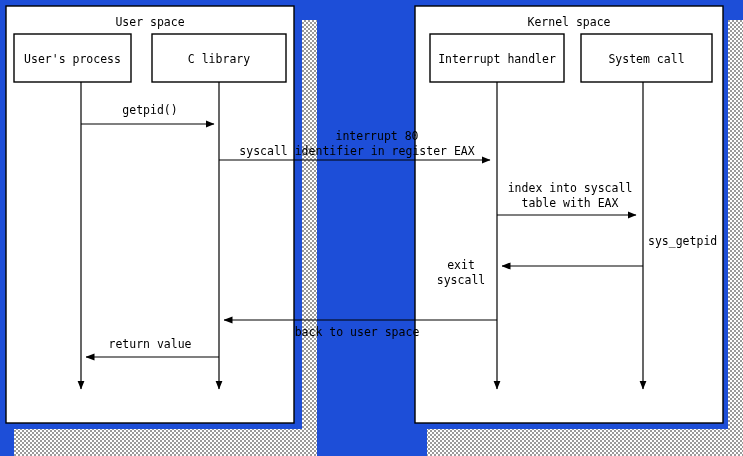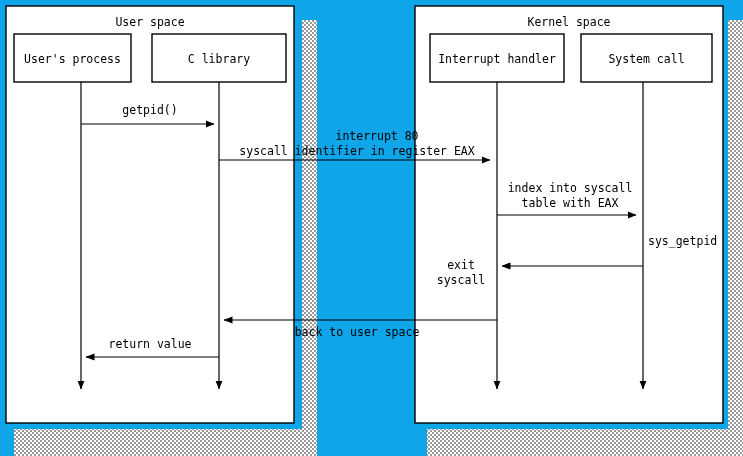--- a/index.html
+++ b/index.html
@@ -7,21 +7,21 @@
     padding: 0;
     background: #ffffff;
   }
   body {
     font-family: "DejaVu Sans Mono", "Liberation Mono", monospace;
   }
   #diagram-root {
     position: relative;
     width: 743px;
     height: 456px;
-    background: #0ea5e9;
+    background: #1d4ed8;
     overflow: hidden;
   }
   svg.canvas {
     position: absolute;
     left: 0;
     top: 0;
     width: 743px;
     height: 456px;
   }
   .region-box {

